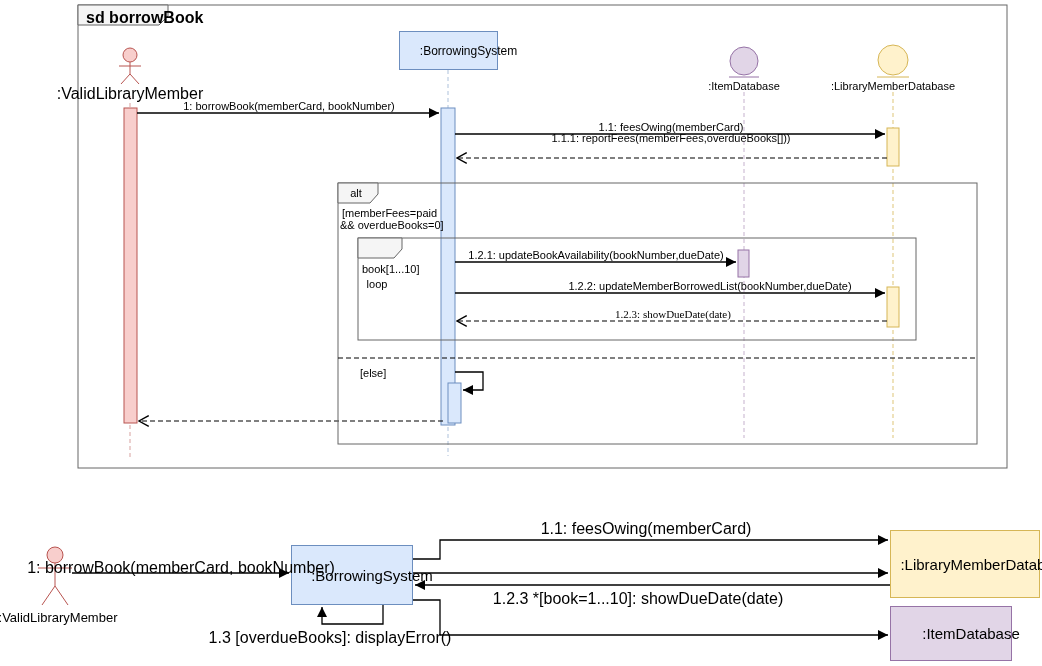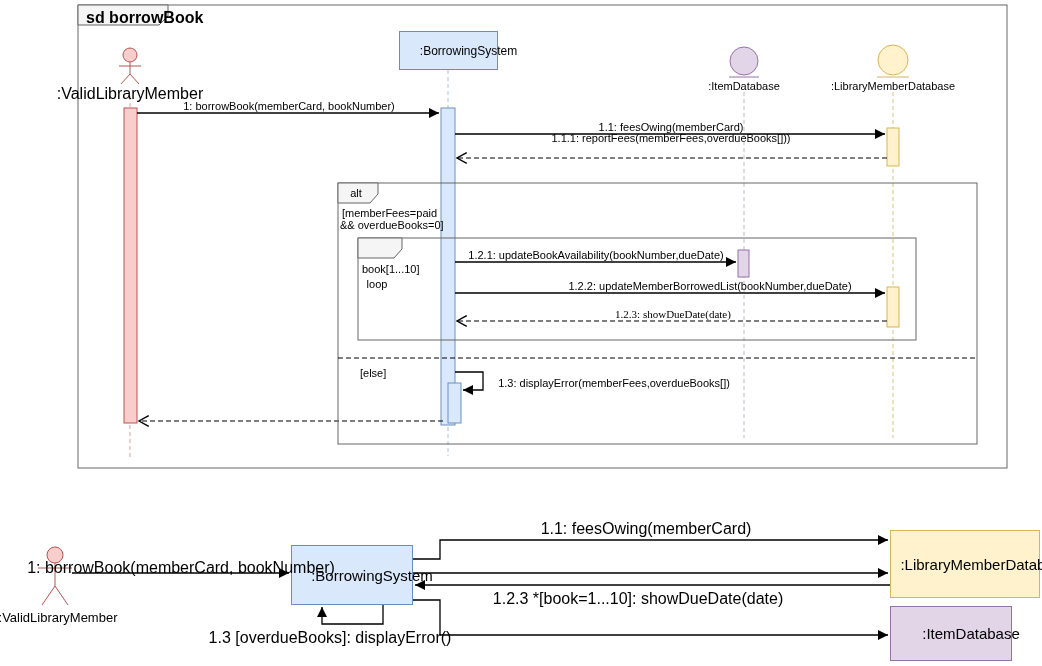--- a/index.html
+++ b/index.html
@@ -141,21 +141,20 @@
   <div class="lbl left" style="left:362px; top:263px;">book[1...10]</div>
 
   <div class="lbl" style="left:596px; top:249px;">1.2.1: updateBookAvailability(bookNumber,dueDate)</div>
 
   <div class="lbl" style="left:672px; top:280px;margin-left:38px;">1.2.2: updateMemberBorrowedList(bookNumber,dueDate)</div>
 
   <div class="lbl" style="left:673px; top:308px;font-family:Liberation Serif, serif;">1.2.3: showDueDate(date)</div>
 
   <div class="lbl left" style="left:360px; top:367px;">[else]</div>
 
-  <div class="lbl" style="left:614px; top:377px;">1.3: displayError(memberFees,overdueBooks[])</div>
 
   <div class="lbl lg" style="left:58px; top:610px;">:ValidLibraryMember</div>
 
   <div class="lbl md" style="left:181px; top:558px;">1: borrowBook(memberCard, bookNumber)</div>
 
   <div class="lbl md" style="left:646px; top:519px;">1.1: feesOwing(memberCard)</div>
 
 
   <div class="lbl md" style="left:638px; top:589px;">1.2.3 *[book=1...10]: showDueDate(date)</div>
 

